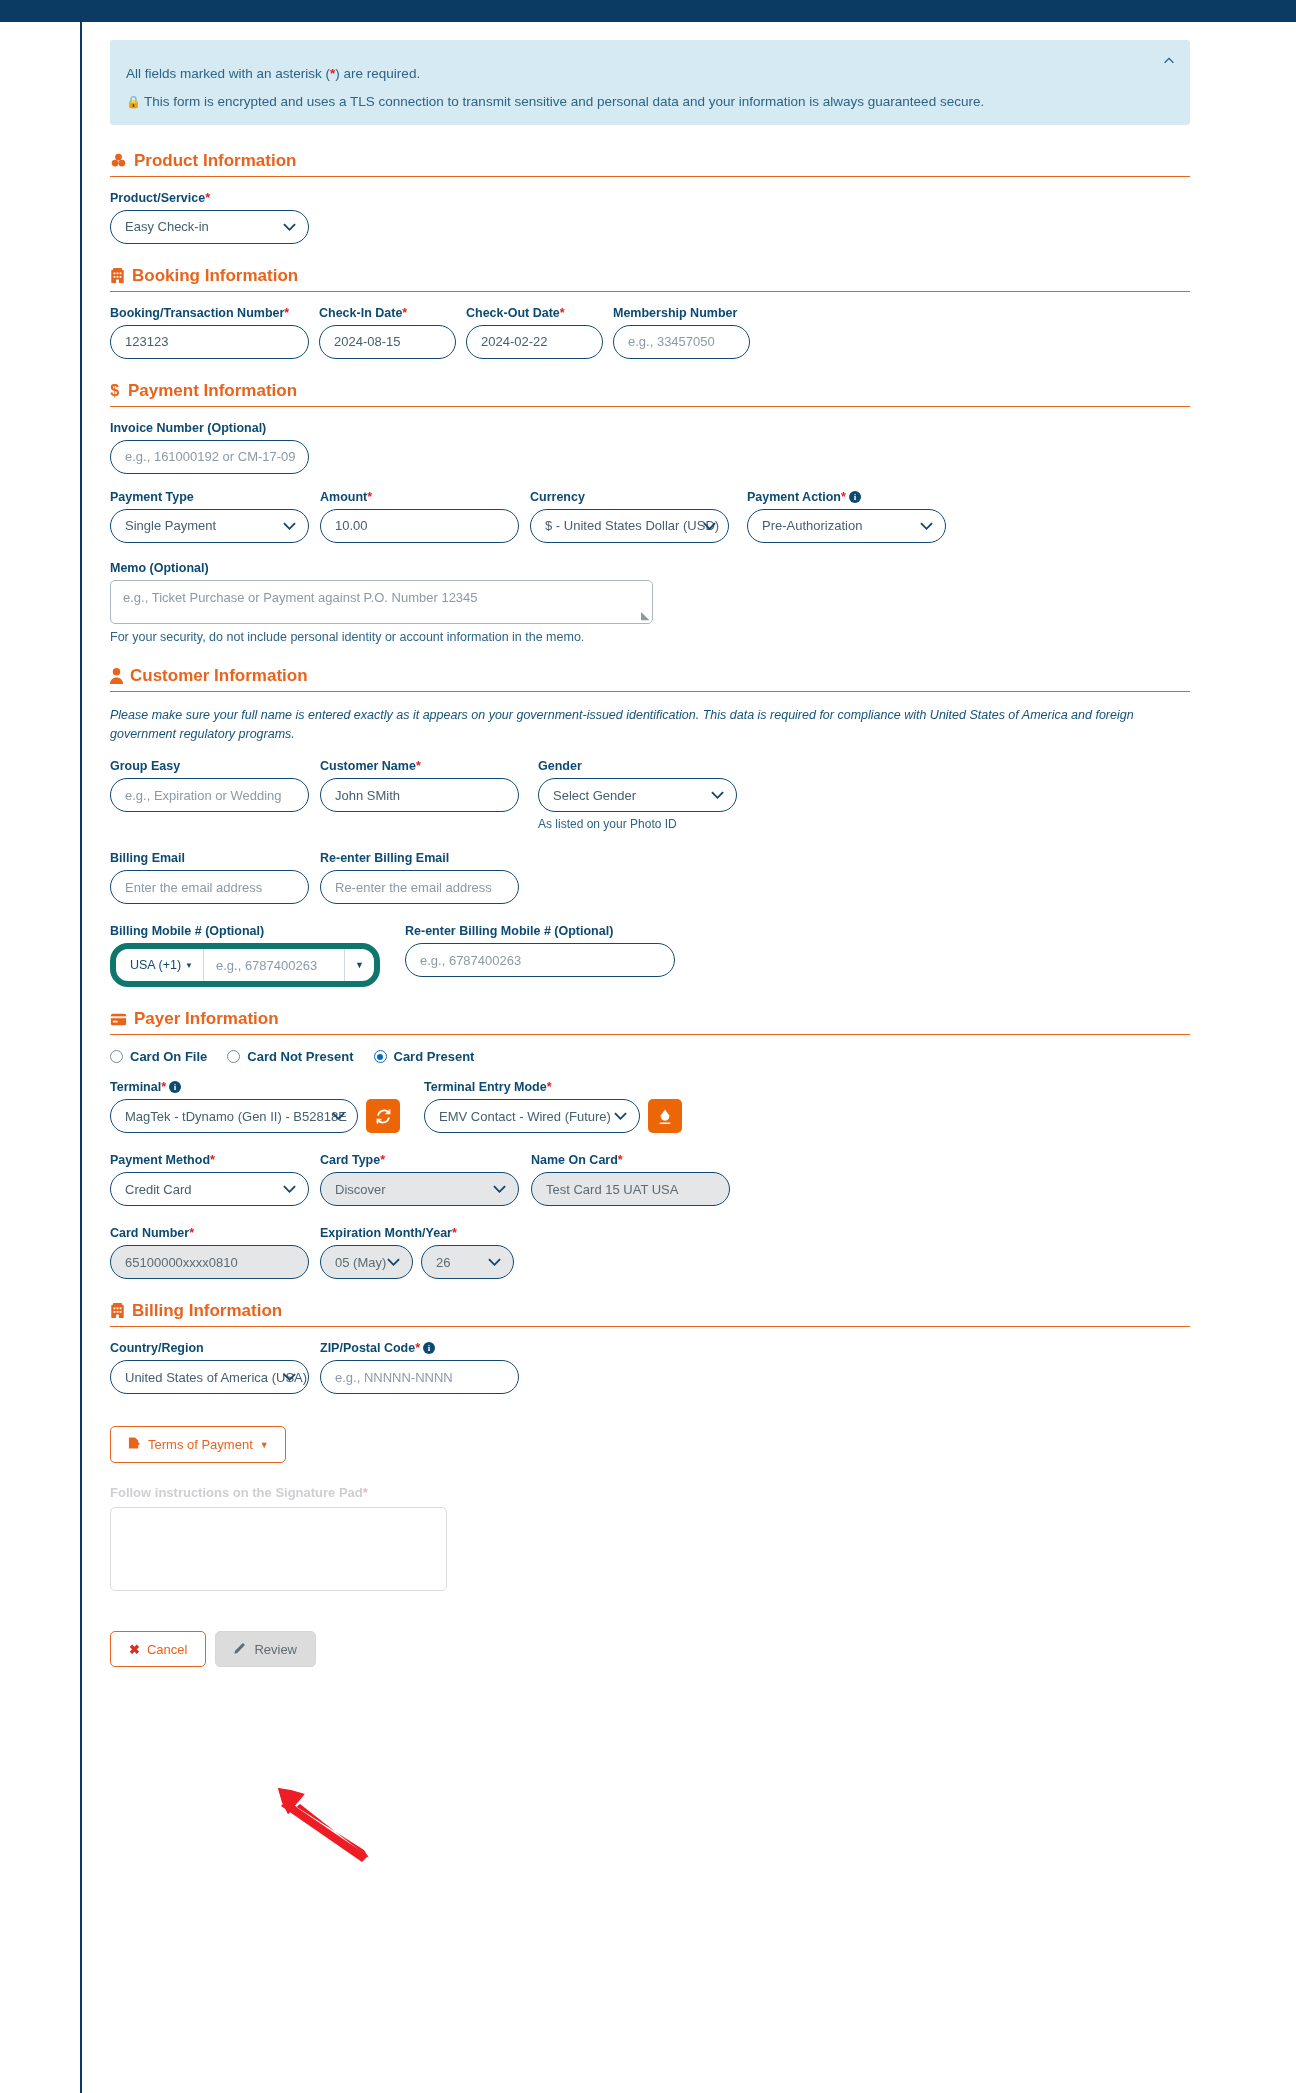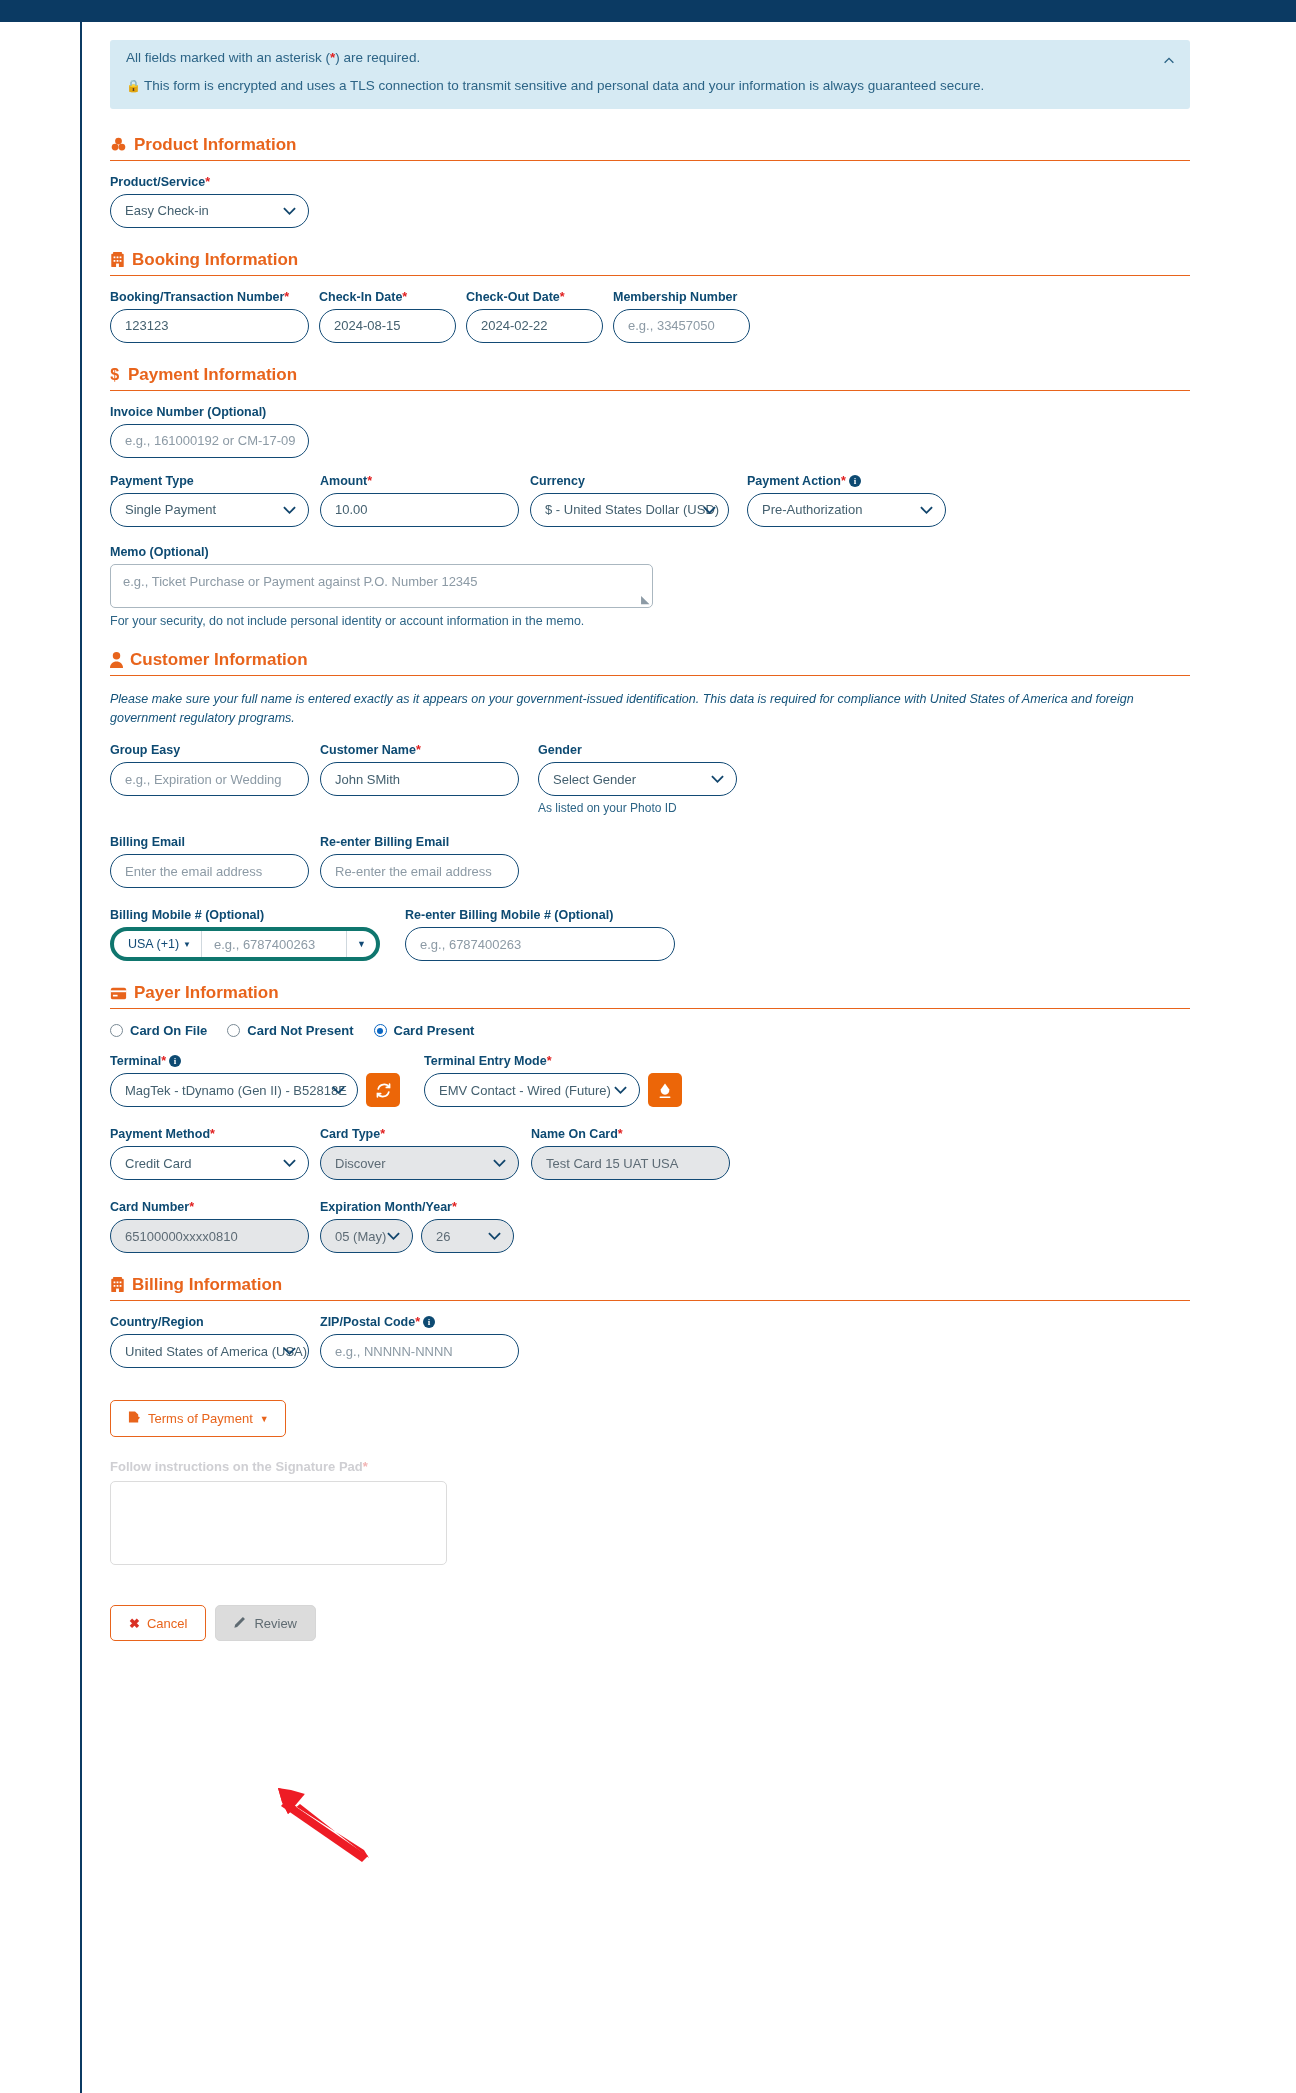--- a/index.html
+++ b/index.html
@@ -33,21 +33,21 @@
     background:#ffffff;
     border-left:2px solid #0b3a63;
     border-right:2px solid #ffffff;
     padding:18px 28px 0 28px;
   }
   
   .notice {
     position:relative;
     background:#d6eaf3;
     border-radius:3px;
-    padding:8px 40px 12px 16px;
+    padding:24px 40px 12px 16px;
     margin-bottom:26px;
   }
   .notice-line { font-size:13.5px; color:#2c6486; line-height:1.55; }
   .notice-line + .notice-line { margin-top:7px; }
   .req-star { color:#e02020; font-weight:bold; }
   .lock-ic { color:#4b7f9b; font-size:12px; margin-right:3px; }
   .collapse-caret {
     position:absolute; right:14px; top:14px;
     width:14px; height:14px; color:#2c6486; cursor:pointer;
   }
@@ -117,21 +117,21 @@
     background:#0a66c2;
   }
   .radio-item span { font-size:13px; font-weight:bold; color:#0d4a72; }
   
   .sq-btn {
     width:34px; height:34px; border-radius:5px; background:#ec6608;
     display:flex; align-items:center; justify-content:center;
     color:#fff; cursor:pointer; border:none; flex:none;
   }
   
-  .phone-grp { display:flex; height:34px; border:4px solid #0f766e;
+  .phone-grp { display:flex; height:44px; border:6px solid #0f766e;
                border-radius:18px; overflow:hidden; background:#fff; }
   .phone-cc { display:flex; align-items:center; gap:4px; padding:0 10px 0 14px;
               font-size:12.5px; color:#124a75; border-right:1px solid #cfd8de; }
   .phone-in { flex:1; display:flex; align-items:center; padding:0 12px;
               font-size:13px; color:#8c9aa5; }
   .phone-dd { width:30px; display:flex; align-items:center; justify-content:center;
               border-left:1px solid #cfd8de; color:#124a75; font-size:9px; }
   
   .terms-btn {
     display:inline-flex; align-items:center; gap:7px;

